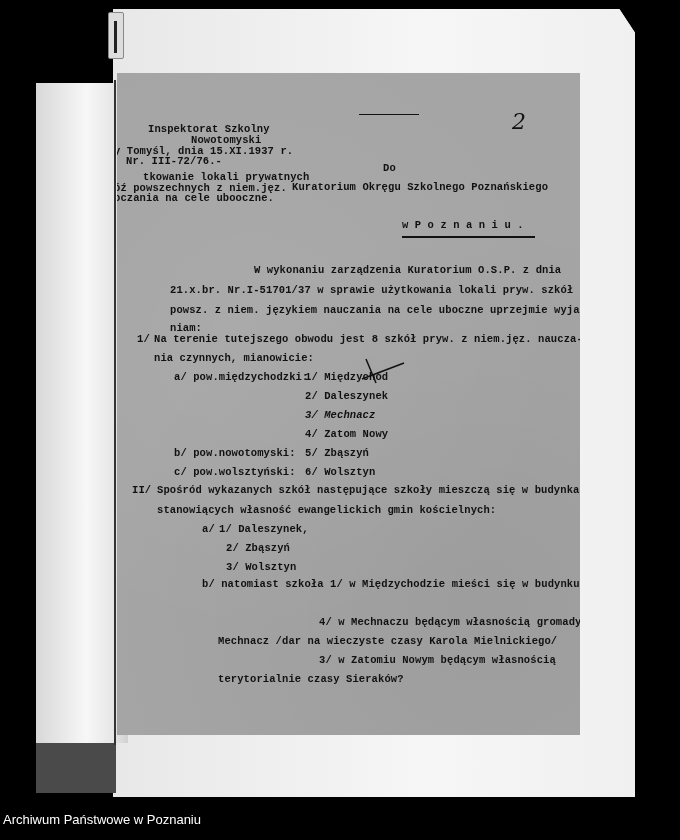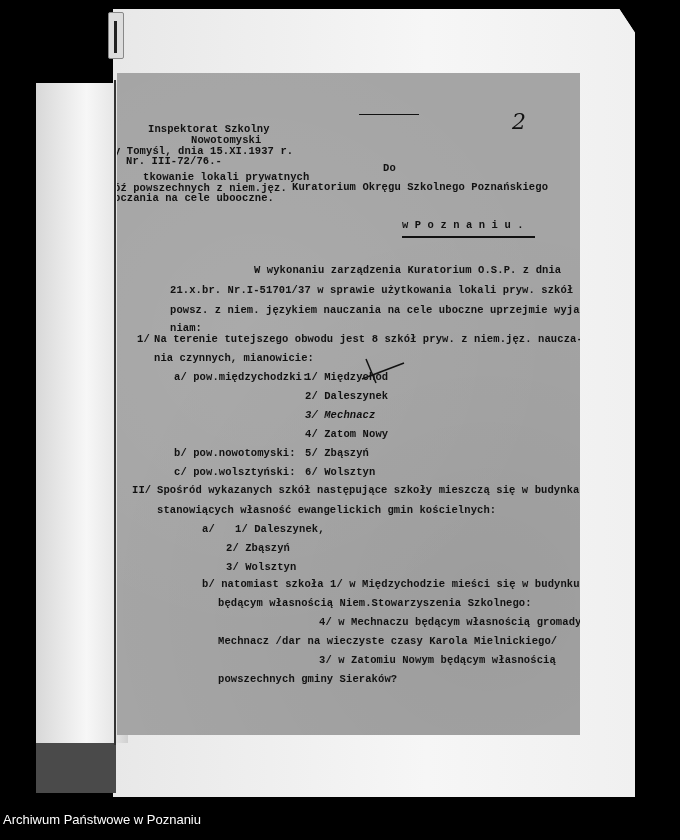--- a/index.html
+++ b/index.html
@@ -72,27 +72,26 @@
   <svg class="cross" style="left:243px;top:284px;" width="50" height="30" viewBox="0 0 50 30">
     <line x1="6" y1="2" x2="16" y2="26" stroke="#111" stroke-width="1.5"></line>
     <line x1="2" y1="22" x2="44" y2="6" stroke="#111" stroke-width="1.5"></line>
   </svg>
 
   <div class="t" style="left:15px;top:411px;">II/</div>
   <div class="t" style="left:40px;top:411px;">Spośród wykazanych szkół następujące szkoły mieszczą się w budynkach</div>
   <div class="t" style="left:40px;top:431px;">stanowiących własność ewangelickich gmin kościelnych:</div>
 
   <div class="t" style="left:85px;top:450px;">a/</div>
-  <div class="t" style="left:102px;top:450px;margin-left:16px;">1/ Daleszynek,</div>
+  <div class="t" style="left:102px;top:450px;">1/ Daleszynek,</div>
   <div class="t" style="left:109px;top:469px;">2/ Zbąszyń</div>
   <div class="t" style="left:109px;top:488px;">3/ Wolsztyn</div>
 
   <div class="t" style="left:85px;top:505px;">b/ natomiast szkoła 1/ w Międzychodzie mieści się w budynku</div>
-  <div class="t" style="left:101px;top:524px;">będącym własnością Niem.Stowarzyszenia Szkolnego:</div>
   <div class="t" style="left:202px;top:543px;">4/ w Mechnaczu będącym własnością gromady</div>
   <div class="t" style="left:101px;top:562px;">Mechnacz /dar na wieczyste czasy Karola Mielnickiego/</div>
   <div class="t" style="left:202px;top:581px;">3/ w Zatomiu Nowym będącym własnością</div>
-  <div class="t" style="left:101px;top:600px;">powszechnych gminy Sieraków?</div>
+  <div class="t" style="left:101px;top:600px;">terytorialnie czasy Sieraków?</div>
 </div>
 
 <div class="fold-line"></div>
 
 <div class="footer">Archiwum Państwowe w Poznaniu</div>
 
 </body></html>

